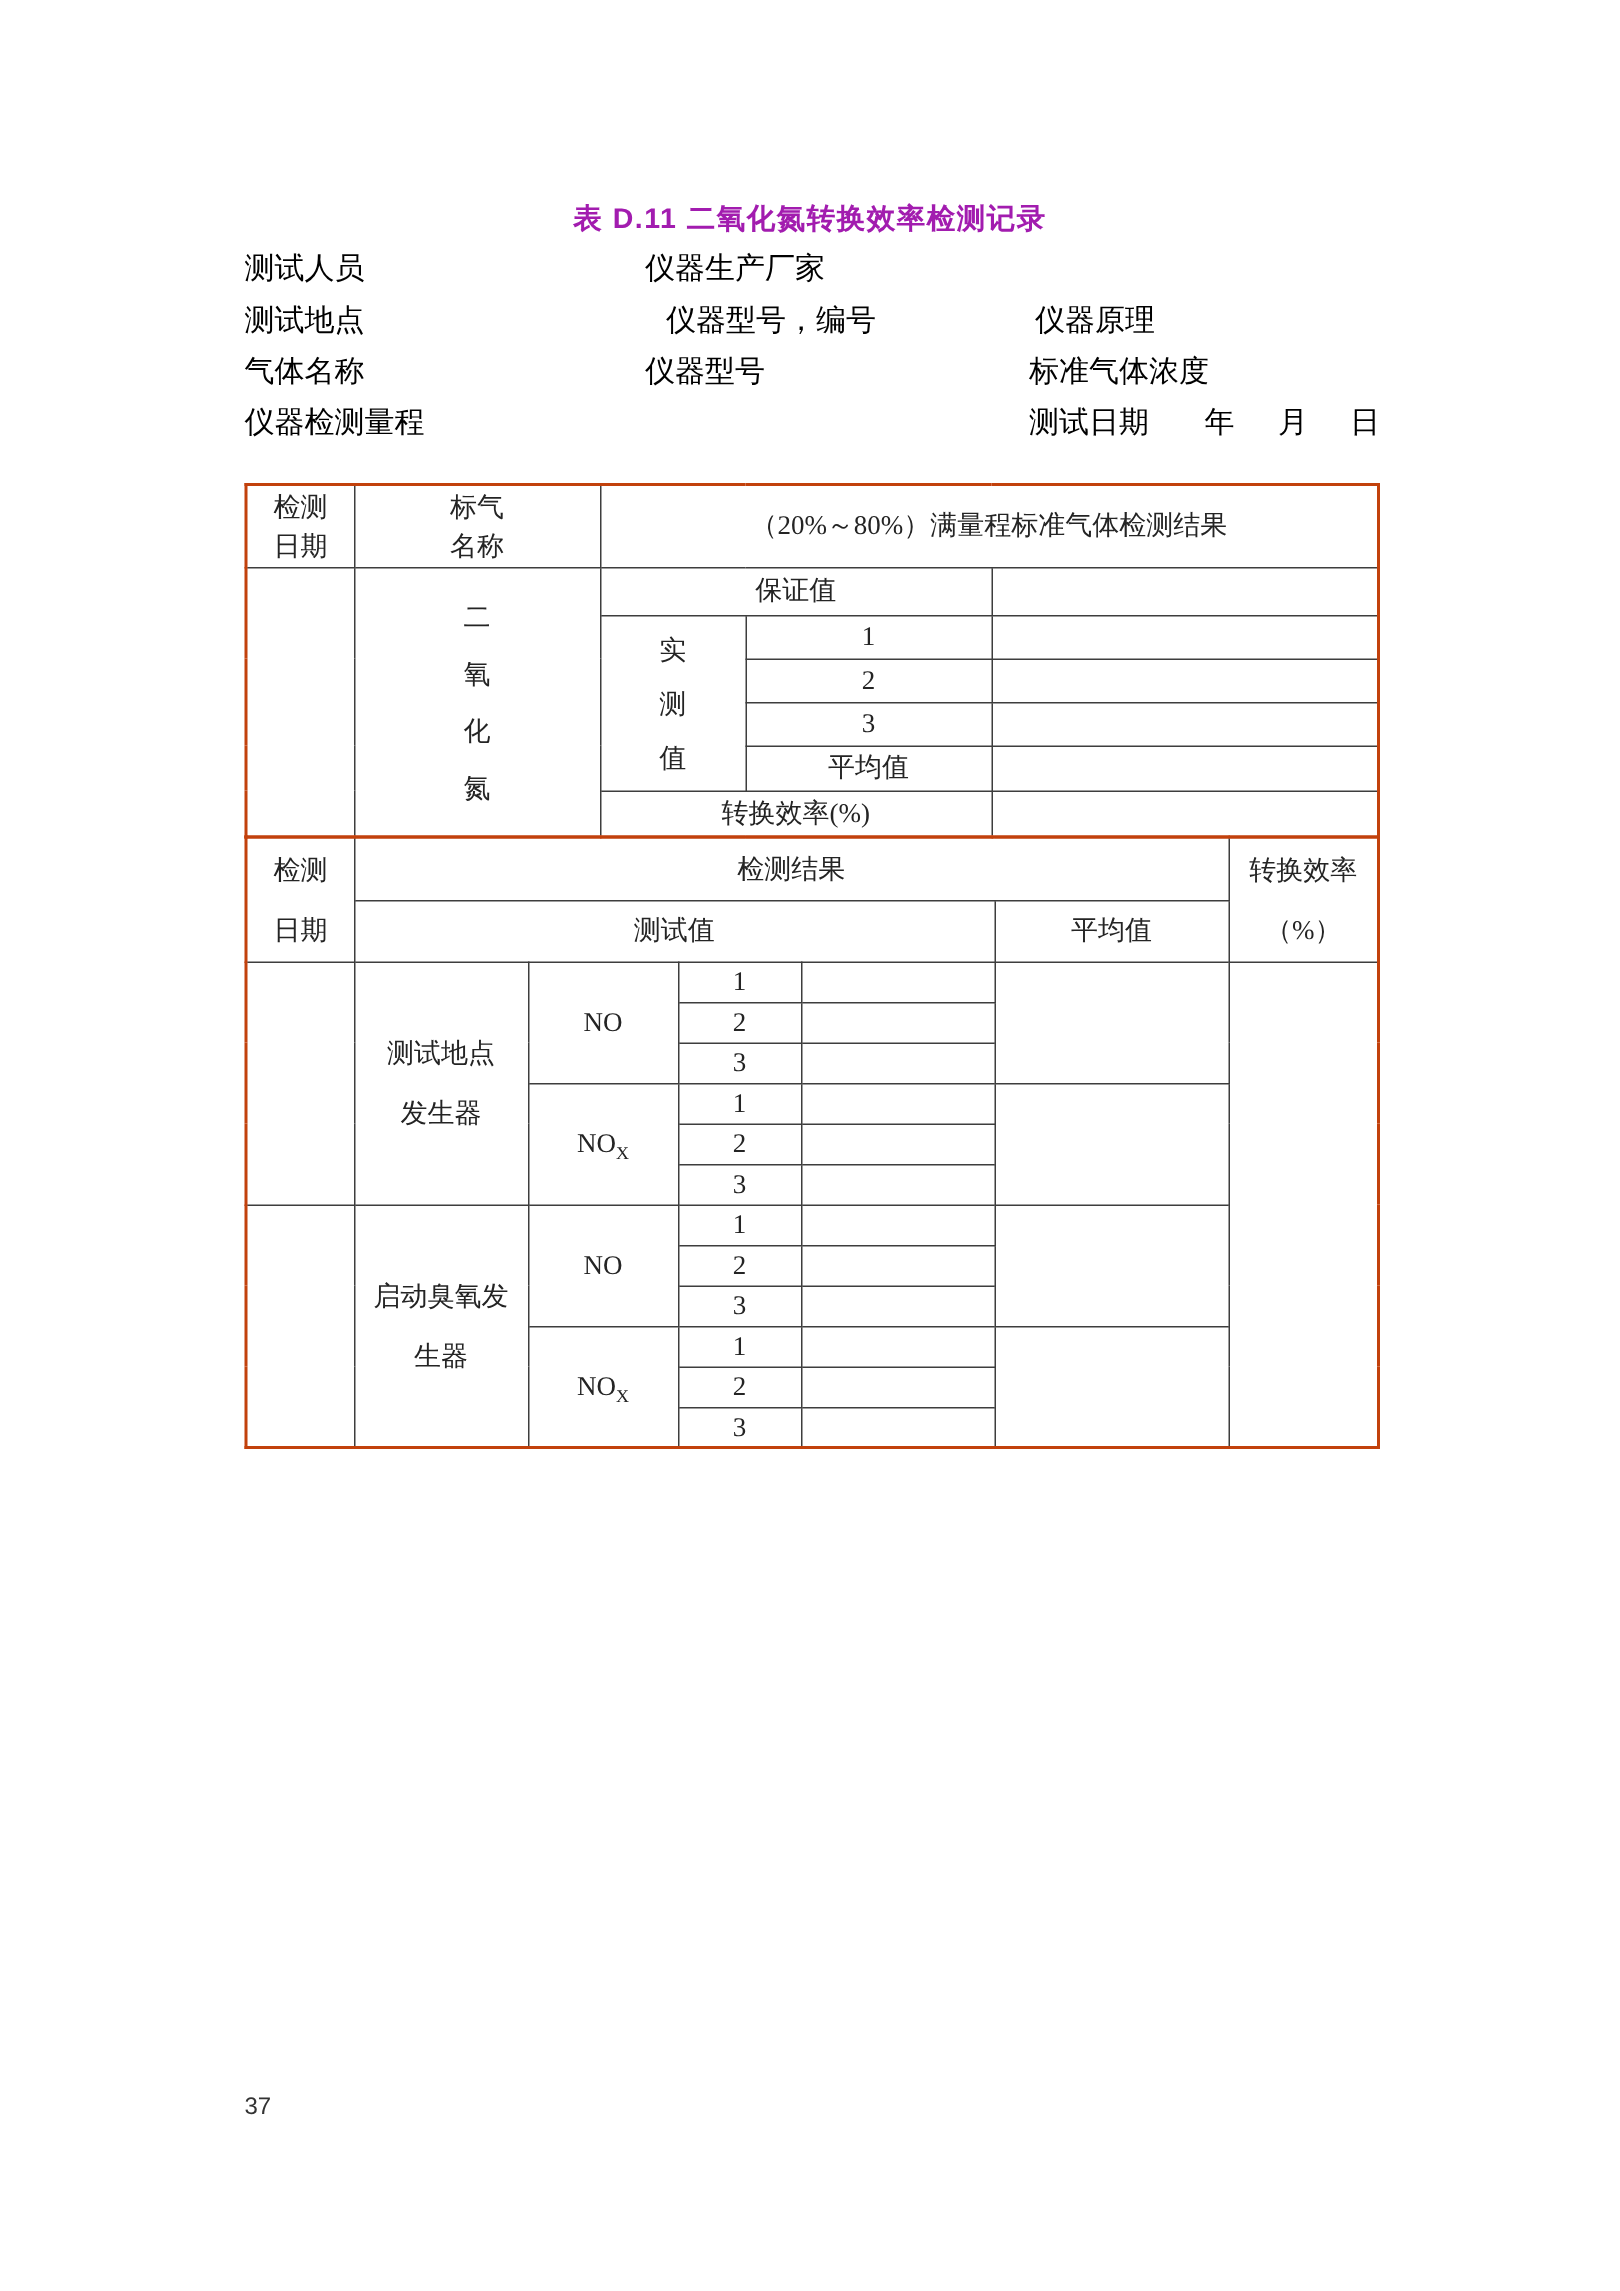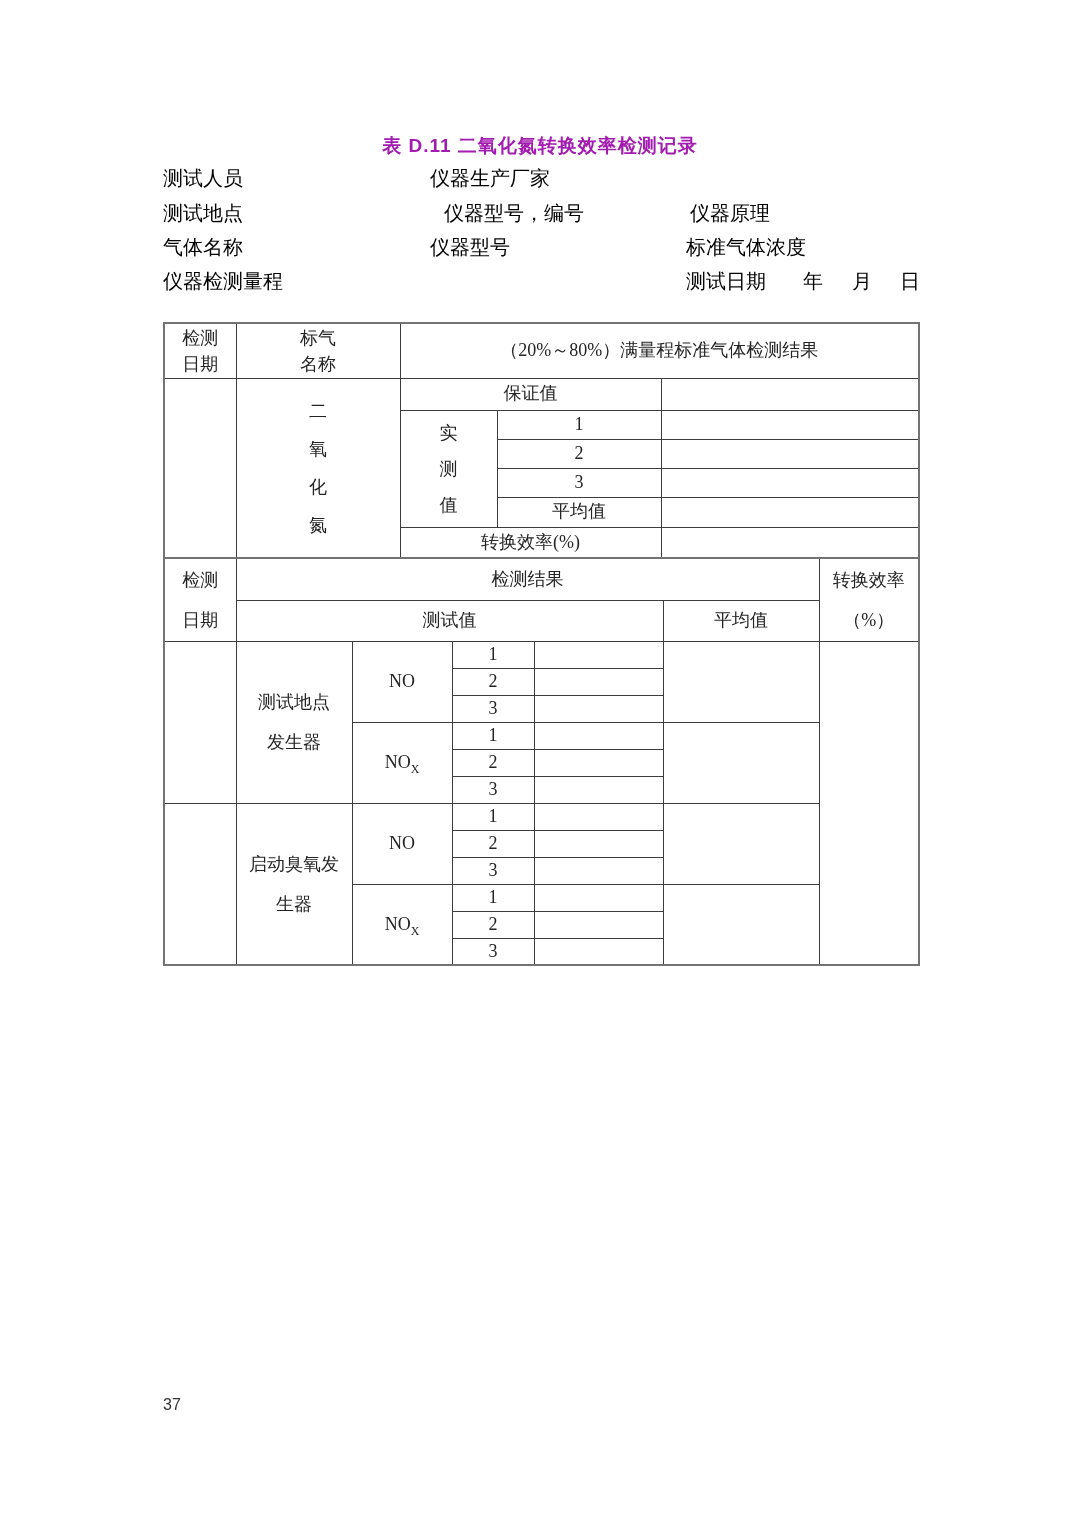--- a/index.html
+++ b/index.html
@@ -7,21 +7,21 @@
     position:relative; width:1080px; height:1527px; background:#ffffff;
     font-family:"Liberation Serif", serif; color:#222222; overflow:hidden;
   }
   .title {
     position:absolute; left:0; top:133px; width:100%; text-align:center;
     font-family:"Liberation Sans", sans-serif; font-weight:700; font-size:19px;
     color:#a21caf; letter-spacing:1px;
   }
   .fld { position:absolute; font-size:20px; white-space:nowrap; color:#000000; }
   .tables { position:absolute; left:163px; top:322px; width:755px; }
-  table.t { border-collapse:collapse; table-layout:fixed; width:755px; border:2px solid #737373; }
+  table.t { border-collapse:collapse; table-layout:fixed; width:755px; border:2px solid #c2410c; }
   table.t td {
     border:1.5px solid #3d3d3d; text-align:center; vertical-align:middle;
     font-size:18px; line-height:1.3; padding:0; overflow:hidden; color:#242424;
   }
   #t2 { margin-top:-2px; }
   .two span { display:block; line-height:26px; }
   .two-lg span { display:block; line-height:40px; }
   .vert4 span { display:block; line-height:38px; }
   .vert3 span { display:block; line-height:36px; }
   td sub { font-size:12px; line-height:0; }

